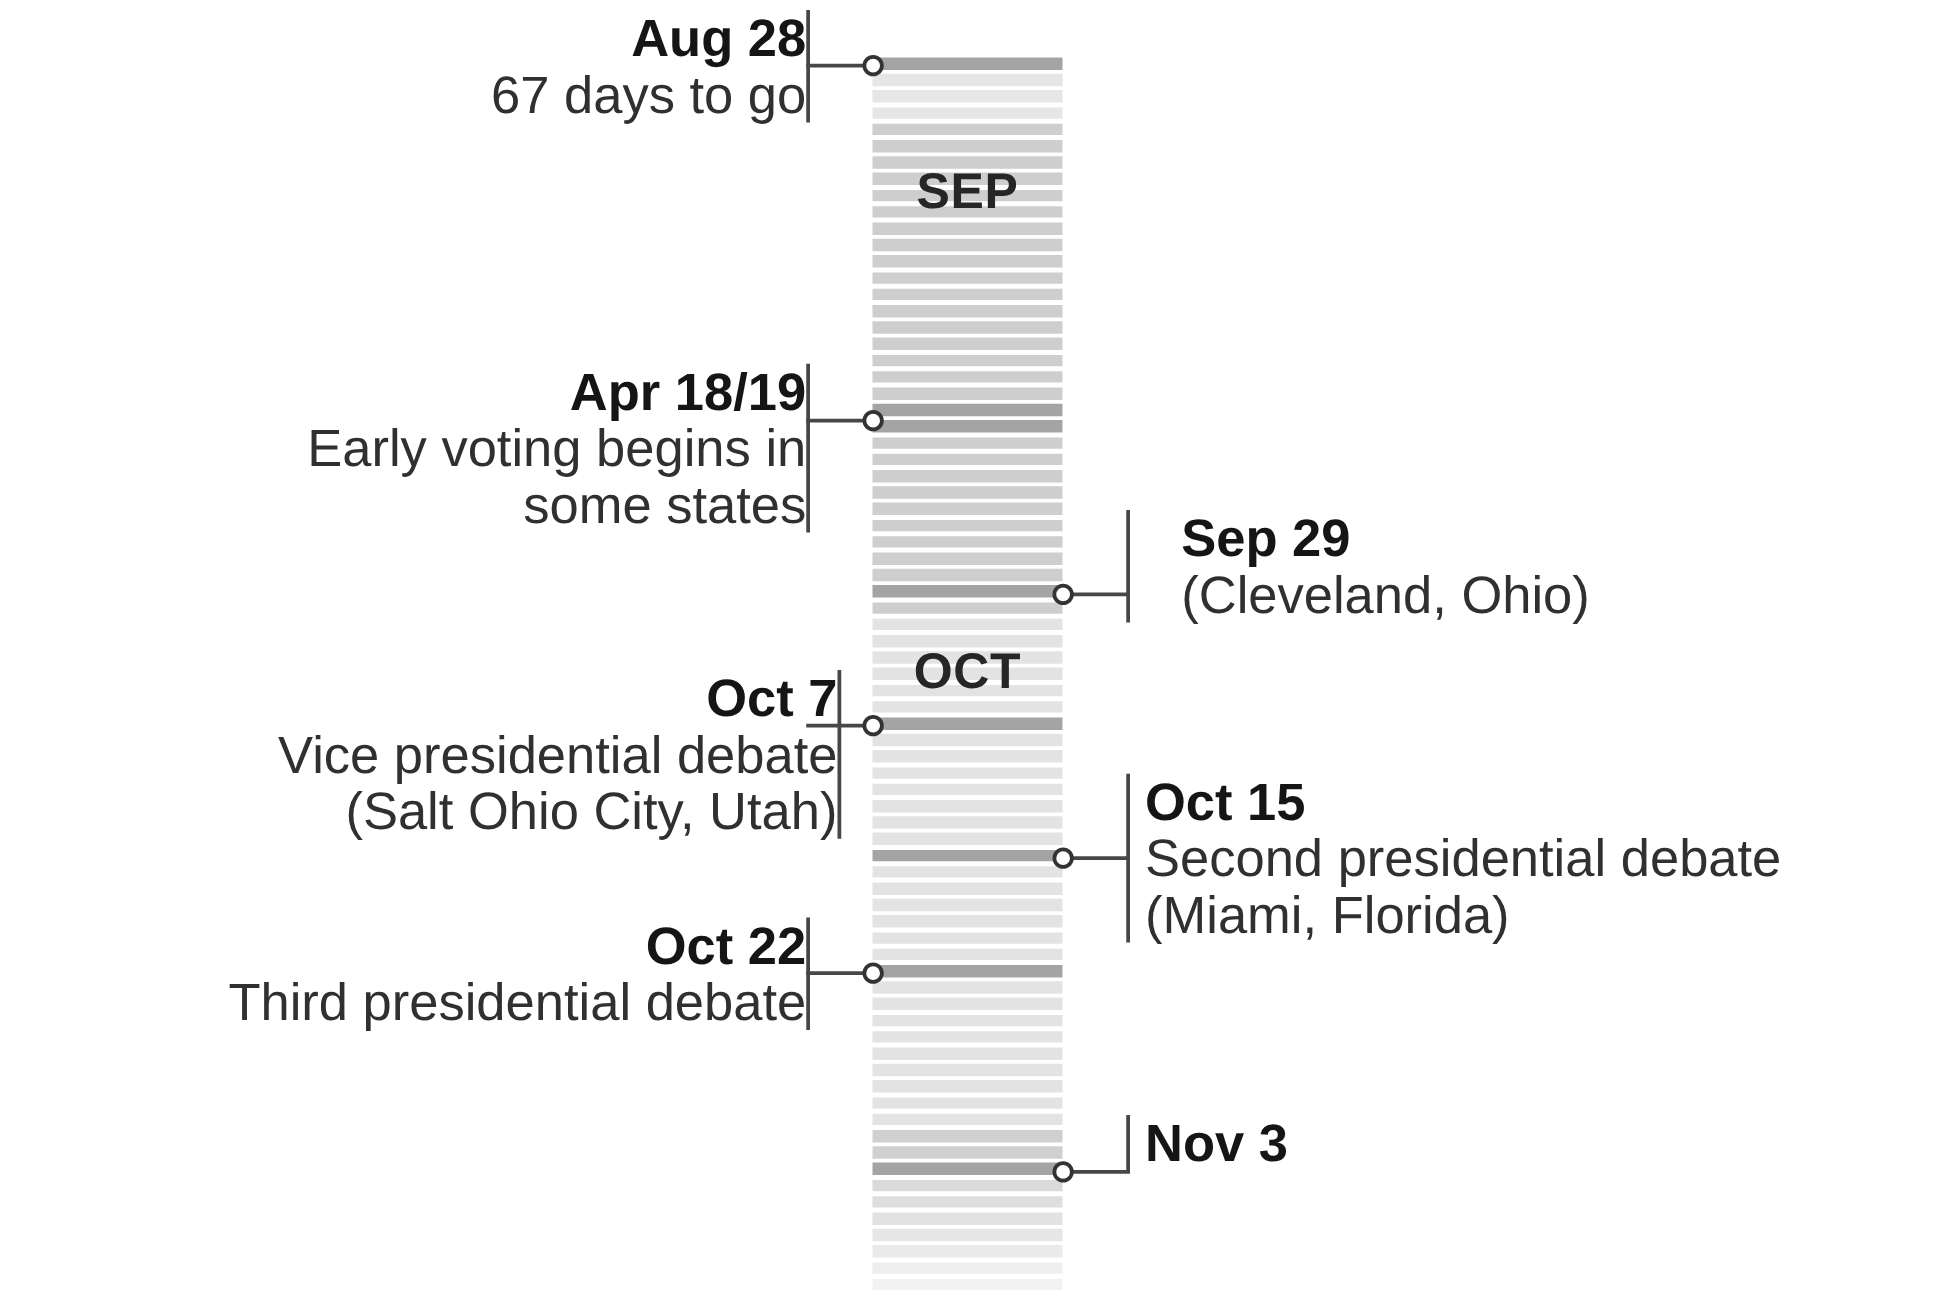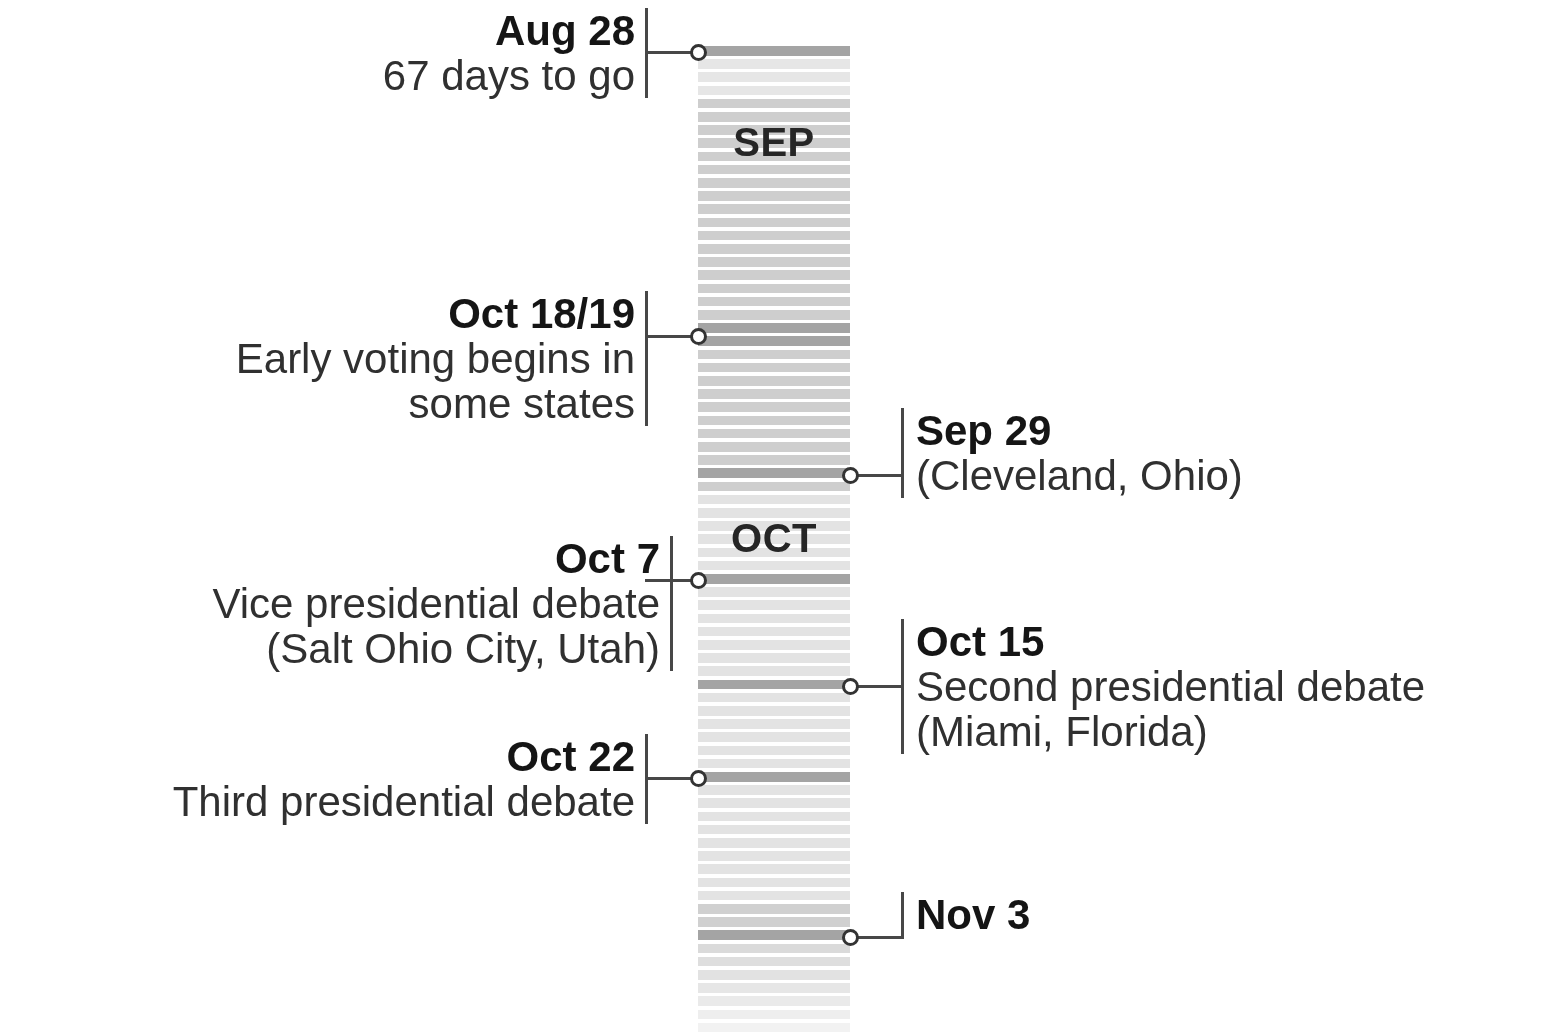--- a/index.html
+++ b/index.html
@@ -18,21 +18,21 @@
     white-space:nowrap;
   }
   .connector{position:absolute;height:3px;background:#474747;}
   .tickline{width:3px;background:#474747;flex:0 0 3px;}
   .marker-circle{
     position:absolute;width:11px;height:11px;border-radius:50%;
     background:#ffffff;border:3px solid #333333;z-index:5;
   }
   .ann{position:absolute;display:flex;align-items:stretch;}
   .ann .txt{white-space:nowrap;font-size:42px;line-height:45px;color:#303030;}
-  .ann.left .txt{text-align:right;margin-right:10px;}
+  .ann.left .txt{text-align:right;}
   .ann.right .txt{text-align:left;margin-left:12px;}
   .ann .date{font-weight:700;color:#151515;}
 </style>
 </head>
 <body>
 
 <div id="canvas">
   <div id="bar">
       <div class="stripe" style="top: 46px; height: 9.5px; background: rgb(164, 164, 164);"></div>
       <div class="stripe" style="top: 59.2px; height: 9.5px; background: rgb(230, 230, 230);"></div>
@@ -102,46 +102,46 @@
       <div class="stripe" style="top: 904px; height: 9.5px; background: rgb(208, 208, 208);"></div>
       <div class="stripe" style="top: 917.2px; height: 9.5px; background: rgb(208, 208, 208);"></div>
       <div class="stripe" style="top: 930.4px; height: 9.5px; background: rgb(164, 164, 164);"></div>
       <div class="stripe" style="top: 943.6px; height: 9.5px; background: rgb(218, 218, 218);"></div>
       <div class="stripe" style="top: 956.8px; height: 9.5px; background: rgb(222, 222, 222);"></div>
       <div class="stripe" style="top: 970px; height: 9.5px; background: rgb(226, 226, 226);"></div>
       <div class="stripe" style="top: 983.2px; height: 9.5px; background: rgb(230, 230, 230);"></div>
       <div class="stripe" style="top: 996.4px; height: 9.5px; background: rgb(234, 234, 234);"></div>
       <div class="stripe" style="top: 1009.6px; height: 9.5px; background: rgb(238, 238, 238);"></div>
       <div class="stripe" style="top: 1022.8px; height: 9.5px; background: rgb(242, 242, 242);"></div>
-      <div class="month-label" style="left: 774px; top: 142px;">SEP</div>
+      <div class="month-label" style="left: 774px; top: 154px;">SEP</div>
       <div class="month-label" style="left: 774px; top: 538.36px;">OCT</div>
     </div>
   <div id="annotations">
       <div class="connector" style="top: 51.1px; left: 645px; width: 53px;"></div>
       <div class="marker-circle" style="left: 689.5px; top: 44.1px;"></div>
       <div class="ann left" style="top: 7.6px; right: 900px;">
         <div class="txt">
           <div class="date">Aug 28</div>
           <div class="desc">67 days to go</div>
         </div>
         <div class="tickline"></div>
       </div>
       <div class="connector" style="top: 334.9px; left: 645px; width: 53px;"></div>
       <div class="marker-circle" style="left: 689.5px; top: 327.9px;"></div>
       <div class="ann left" style="top: 291.4px; right: 900px;">
         <div class="txt">
-          <div class="date">Oct 18/19</div>
+          <div class="date">Apr 18/19</div>
           <div class="desc">Early voting begins in</div>
           <div class="desc">some states</div>
         </div>
         <div class="tickline"></div>
       </div>
       <div class="connector" style="top: 473.5px; left: 850px; width: 54px;"></div>
       <div class="marker-circle" style="left: 841.5px; top: 466.5px;"></div>
-      <div class="ann right" style="top: 407.5px; left: 901px;">
+      <div class="ann right" style="top: 407.5px; left: 901px; gap: 29px;">
         <div class="tickline"></div>
         <div class="txt">
           <div class="date">Sep 29</div>
           <div class="desc">(Cleveland, Ohio)</div>
         </div>
       </div>
       <div class="connector" style="top: 579.1px; left: 645px; width: 53px;"></div>
       <div class="marker-circle" style="left: 689.5px; top: 572.1px;"></div>
       <div class="ann left" style="top: 535.6px; right: 875px;">
         <div class="txt">

